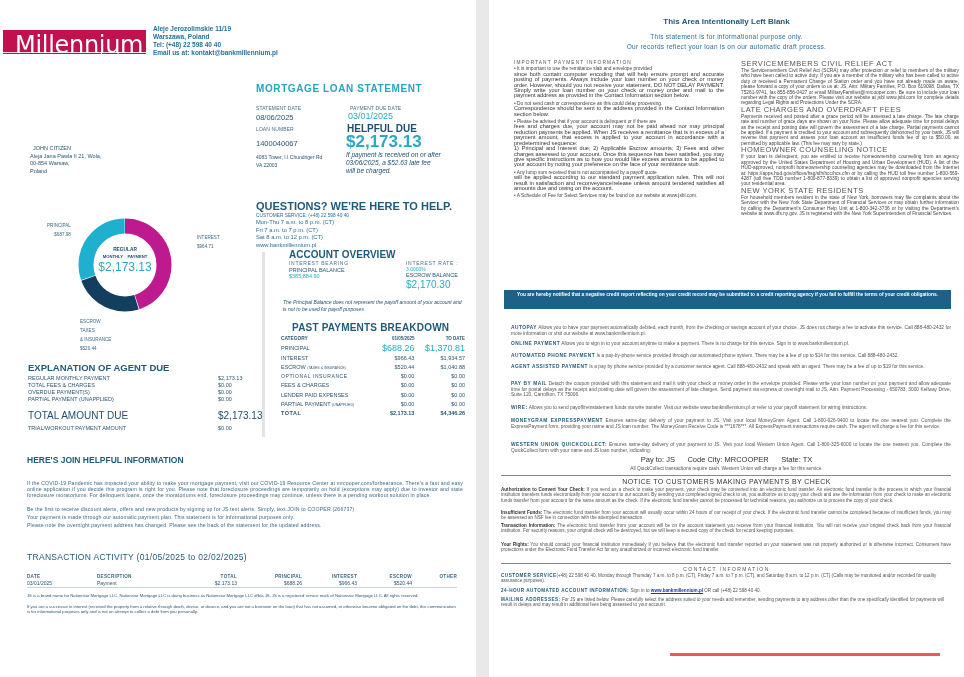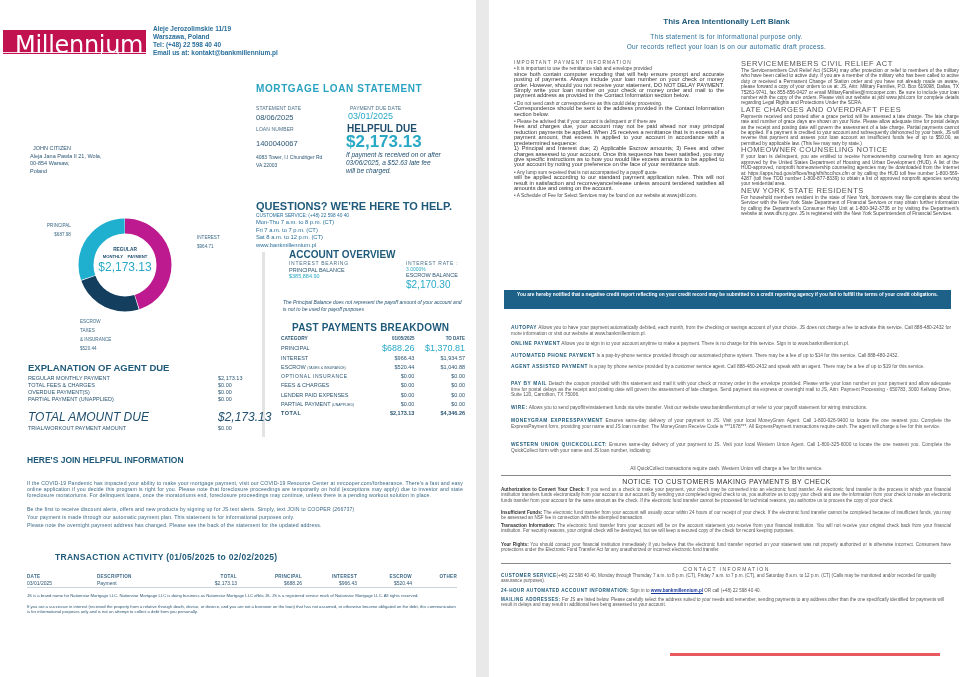--- a/index.html
+++ b/index.html
@@ -44,27 +44,27 @@
   .pp-table tr.big td.r { font-size: 9px; color: #29a9c5; }
   .pp-table .tiny { font-size: 3.5px; }
 
   
   .donut { position: absolute; left: 75px; top: 215px; width: 100px; height: 100px; }
   .donut-lbl { font-size: 4.6px; color: #3d6a86; line-height: 9px; }
 
   .exp-title { left: 28px; top: 362px; font-size: 9.5px; font-weight: bold; color: #1f5a7a; }
   .exp-row { position: absolute; left: 28px; width: 222px; font-size: 5.5px; color: #2c5673; }
   .exp-row .r { position: absolute; left: 190px; }
-  .total-row { position: absolute; left: 28px; width: 230px; font-size: 12px; font-style: italic; color: #1f4e6e; }
+  .total-row { position: absolute; left: 28px; width: 230px; font-size: 10px; color: #1f4e6e; }
   .total-row .r { position: absolute; left: 190px; }
 
   .help-title { left: 27px; top: 455px; font-size: 8.5px; font-weight: bold; color: #1f5a7a; }
   .help-text { position: absolute; left: 27px; width: 436px; font-size: 5.2px; color: #3d6a86; line-height: 6.2px; text-align: justify; letter-spacing: 0.15px; }
 
-  .ta-title { left: 27px; top: 552px; font-size: 8.5px; font-weight: bold; color: #1f5a7a; letter-spacing: 0.3px; margin-left: 28px; }
+  .ta-title { left: 27px; top: 552px; font-size: 8.5px; font-weight: normal; color: #1f5a7a; letter-spacing: 0.3px; }
   .ta-table { position: absolute; left: 27px; top: 573px; width: 430px; font-size: 5px; color: #2c5673; border-collapse: collapse; }
   .ta-table th { font-weight: bold; font-size: 4.6px; text-align: left; color: #3d6a86; letter-spacing: 0.3px; padding: 0; height: 7px; }
   .ta-table td { padding: 0; height: 7px; border-bottom: 1px solid #c8d4dc; }
   .ta-table .r { text-align: right; }
   .fine { position: absolute; left: 27px; width: 430px; font-size: 4.2px; color: #2c5673; line-height: 4.8px; }
 
   
   .r-title { left: 0; width: 475px; text-align: center; font-size: 8px; font-weight: bold; color: #1f5a7a; }
   .r-sub { left: 0; width: 475px; text-align: center; font-size: 6.5px; color: #2a6f9b; letter-spacing: 0.3px; }
   .col-l { position: absolute; left: 25px; width: 210px; font-size: 4.8px; line-height: 5.4px; color: #444; text-align: justify; }
@@ -298,20 +298,21 @@
   <div class="banner">You are hereby notified that a negative credit report reflecting on your credit record may be submitted to a credit reporting agency if you fail to fulfill the terms of your credit obligations.</div>
 
   <div class="po-item" style="top:325px;"><b>AUTOPAY</b><span> Allows you to have your payment automatically debited, each month, from the checking or savings account of your choice. JS does not charge a fee to activate this service. Call 888-480-2432 for more information or visit our website at www.bankmillennium.pl.</span></div>
   <div class="po-item" style="top:341px;"><b>ONLINE PAYMENT</b><span> Allows you to sign in to your account anytime to make a payment. There is no charge for this service. Sign in to www.bankmillennium.pl.</span></div>
   <div class="po-item" style="top:353px;"><b>AUTOMATED PHONE PAYMENT</b><span> Is a pay-by-phone service provided through our automated phone system. There may be a fee of up to $14 for this service. Call 888-480-2432.</span></div>
   <div class="po-item" style="top:364px;"><b>AGENT ASSISTED PAYMENT</b><span> Is a pay by phone service provided by a customer service agent. Call 888-480-2432 and speak with an agent. There may be a fee of up to $19 for this service.</span></div>
   <div class="po-item" style="top:381px;"><b>PAY BY MAIL</b><span> Detach the coupon provided with this statement and mail it with your check or money order in the envelope provided. Please write your loan number on your payment and allow adequate time for postal delays as the receipt and posting date will govern the assessment of late charges. Send payment via express or overnight mail to JS, Attn: Payment Processing - 650783, 3000 Kellway Drive, Suite 120, Carrollton, TX 75006.</span></div>
   <div class="po-item" style="top:405px;"><b>WIRE:</b><span> Allows you to send payoff/reinstatement funds via wire transfer.  Visit our website www.bankmillennium.pl or refer to your payoff statement for wiring instructions.</span></div>
   <div class="po-item" style="top:418px;"><b>MONEYGRAM EXPRESSPAYMENT</b><span> Ensures same-day delivery of your payment to JS. Visit your local MoneyGram Agent. Call 1-800-926-9400 to locate the one nearest you. Complete the ExpressPayment form, providing your name and JS loan number. The MoneyGram Receive Code is ***1678***. All ExpressPayment transactions require cash. The agent will charge a fee for this service.</span></div>
   <div class="po-item" style="top:442px;"><b>WESTERN UNION QUICKCOLLECT:</b><span> Ensures same-day delivery of your payment to JS. Visit your local Western Union Agent. Call 1-800-325-6000 to locate the one nearest you. Complete the QuickCollect form with your name and JS loan number, indicating:</span></div>
+  <div class="abs" style="left:0;width:475px;text-align:center;top:455px;font-size:7.5px;color:#333;white-space:pre;">Pay to: JS      Code City: MRCOOPER      State: TX</div>
   <div class="abs" style="left:0;width:475px;text-align:center;top:466px;font-size:4.8px;color:#555;">All QuickCollect transactions require cash. Western Union will charge a fee for this service.</div>
 
   <div class="hr" style="top:475px;"></div>
   <div class="abs notice-title">NOTICE TO CUSTOMERS MAKING PAYMENTS BY CHECK</div>
   <div class="nt-item" style="top:487px;"><b>Authorization to Convert Your Check:</b><span> If you send us a check to make your payment, your check may be converted into an electronic fund transfer. An electronic fund transfer is the process in which your financial institution transfers funds electronically from your account to our account. By sending your completed signed check to us, you authorize us to copy your check and use the information from your check to make an electronic funds transfer from your account for the same amount as the check. If the electronic fund transfer cannot be processed for technical reasons, you authorize us to process the copy of your check.</span></div>
   <div class="nt-item" style="top:510px;"><b>Insufficient Funds:</b><span> The electronic fund transfer from your account will usually occur within 24 hours of our receipt of your check. If the electronic fund transfer cannot be completed because of insufficient funds, you may be assessed an NSF fee in connection with the attempted transaction.</span></div>
   <div class="nt-item" style="top:523px;"><b>Transaction Information:</b><span> The electronic fund transfer from your account will be on the account statement you receive from your financial institution. You will not receive your original check back from your financial institution. For security reasons, your original check will be destroyed, but we will keep a secured copy of the check for record keeping purposes.</span></div>
   <div class="nt-item" style="top:542px;"><b>Your Rights:</b><span> You should contact your financial institution immediately if you believe that the electronic fund transfer reported on your statement was not properly authorized or is otherwise incorrect. Consumers have protections under the Electronic Fund Transfer Act for any unauthorized or incorrect electronic fund transfer.</span></div>
   <div class="hr" style="top:563px;"></div>
 

